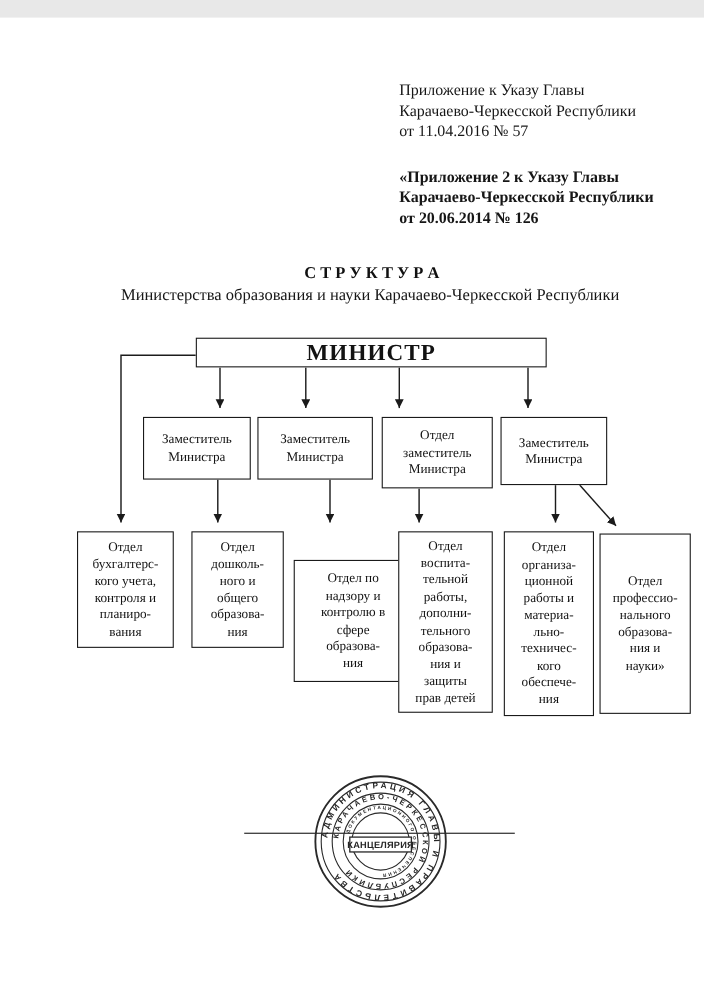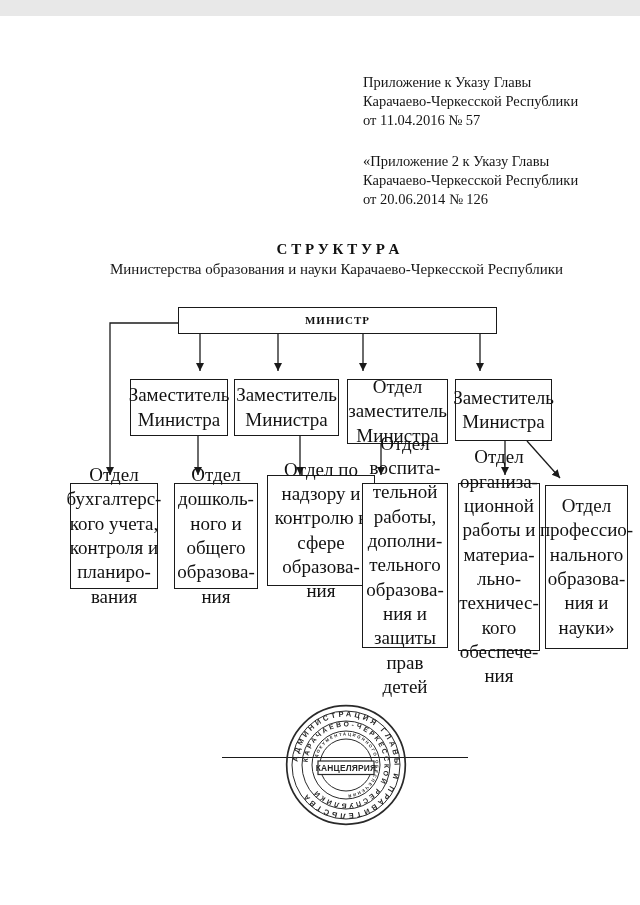--- a/index.html
+++ b/index.html
@@ -12,53 +12,53 @@
     color:#141414;
     overflow:hidden;
   }
   .annex{
     position:absolute;left:363px;width:245px;
     font-size:14.5px;line-height:19px;
     white-space:pre-line;
     color:#161616;
   }
   .annex1{top:57px;}
-  .annex2{top:136px;}
+  .annex2{top:136px;font-weight:bold;}
   .doc-title{
     position:absolute;top:225px;left:20px;width:636px;
     text-align:center;font-weight:bold;font-size:15px;
     color:#111;
   }
   .doc-subtitle{
     position:absolute;top:245px;left:16px;width:641px;
     text-align:center;font-size:15px;color:#161616;
   }
   .connectors{position:absolute;left:0;top:0;z-index:1;}
   .obox{
     position:absolute;z-index:2;
     box-sizing:border-box;
     background:#ffffff;
     border:1.5px solid #1a1a1a;
     display:flex;align-items:center;justify-content:center;
     text-align:center;
-    font-size:19px;line-height:1.28;
+    font-size:12px;line-height:1.28;
     white-space:pre-line;
     color:#121212;
   }
   .root-box{
     left:178px;top:291px;width:319px;height:27px;
-    font-weight:bold;font-size:11px;letter-spacing:1px;
+    font-weight:bold;font-size:21px;letter-spacing:1px;
   }
   .dep0{left:130px;top:363px;width:98px;height:57px;}
   .dep1{left:234px;top:363px;width:105px;height:57px;}
   .dep2{left:347px;top:363px;width:101px;height:65px;}
   .dep3{left:455px;top:363px;width:97px;height:62px;}
   .dpt0{left:70px; top:467px;width:88px;height:106px;}
   .dpt1{left:174px;top:467px;width:84px;height:106px;}
-  .dpt2{left:267px;top:459px;width:108px;height:111px;}
+  .dpt2{left:267px;top:493px;width:108px;height:111px;}
   .dpt3{left:362px;top:467px;width:86px;height:165px;}
   .dpt4{left:458px;top:467px;width:82px;height:168px;}
   .dpt5{left:545px;top:469px;width:83px;height:164px;}
   .sig-line{
     position:absolute;left:222px;top:741px;width:246px;height:0;
     border-top:1.4px solid #1a1a1a;z-index:3;
   }
   .stamp{position:absolute;left:284px;top:687px;z-index:4;}
   .stamp text{fill:#262626;}
   .ring-t1{font-family:"Liberation Sans",sans-serif;font-size:7.5px;font-weight:bold;letter-spacing:2.8px;}

